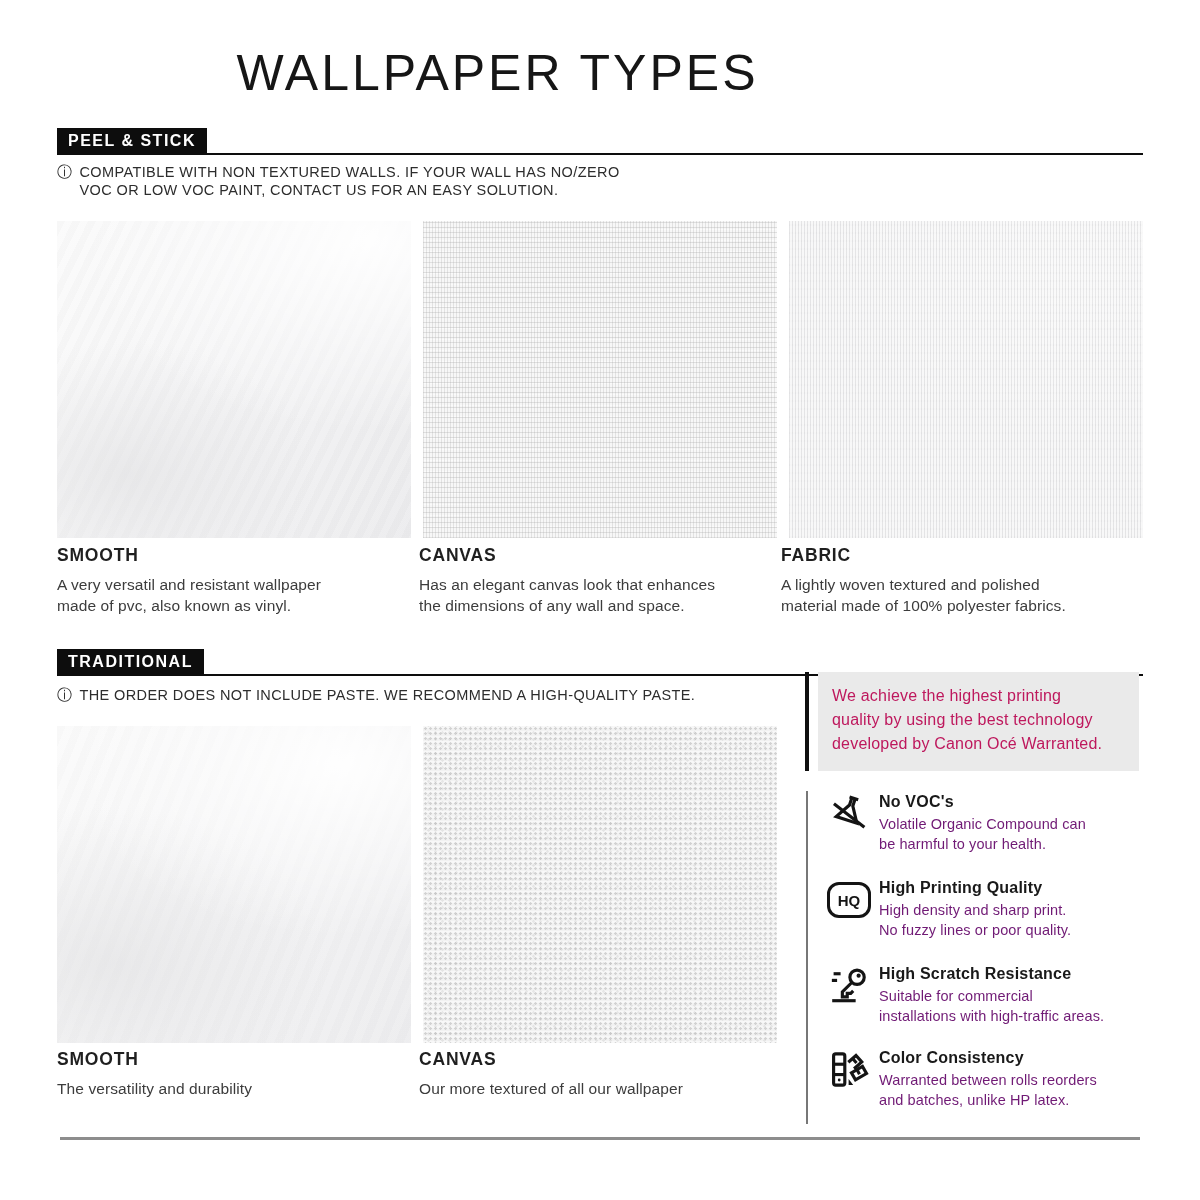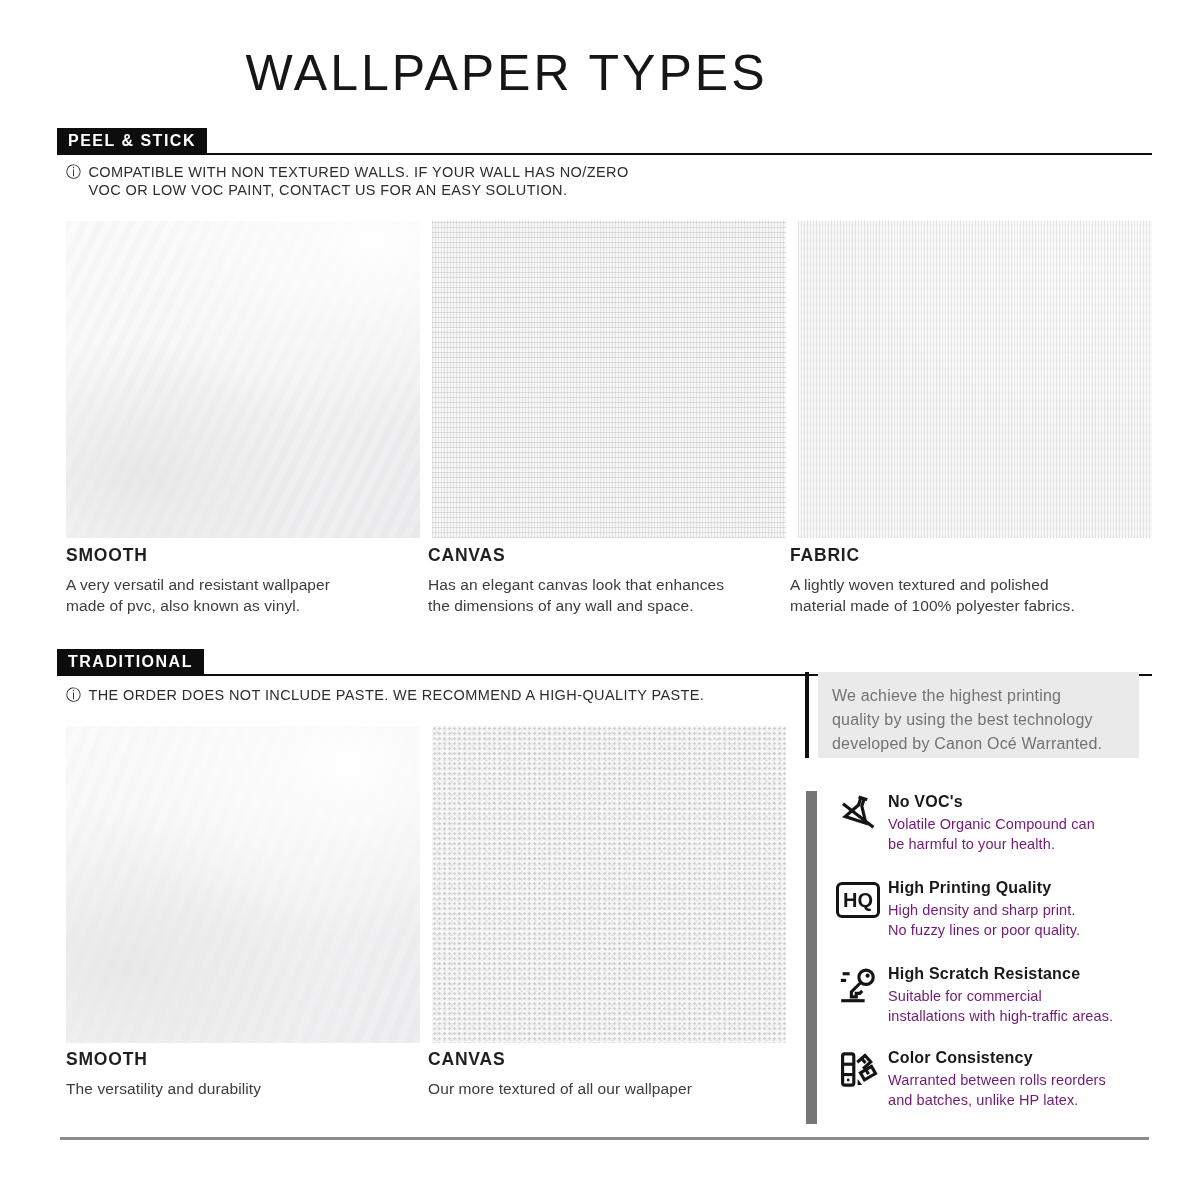--- a/index.html
+++ b/index.html
@@ -1,20 +1,20 @@
 <!DOCTYPE html>
 <html><head>
 <meta charset="utf-8">
 <style>
   html,body{margin:0;padding:0;}
   body{
     width:1200px;height:1200px;background:#ffffff;position:relative;overflow:hidden;
     font-family:"Liberation Sans", sans-serif;color:#1c1c1c;
   }
-  .abs{position:absolute;padding-left:9px;}
+  .abs{position:absolute;}
 
   
   .page-title{
     left:0; top:44px; width:995px; text-align:center;
     font-size:50px; font-weight:400; letter-spacing:3px; color:#161616;
   }
 
   
   .section-header{ left:57px; width:1086px; height:25px; border-bottom:2.5px solid #0d0d0d; }
   .section-chip{
@@ -74,30 +74,30 @@
   .caption-cell{ width:354px; }
   .swatch-name{ font-size:17.5px; font-weight:600; letter-spacing:.8px; color:#1f1f1f; margin-bottom:9px; }
   .swatch-desc{ font-size:15.5px; color:#3c3c3c; line-height:20.5px; letter-spacing:.1px; }
 
   
   .quote-box{
     left:805px; top:672px; width:334px; box-sizing:border-box;
     border-left:4.5px solid #0f0f0f; padding-left:9px;
   }
   .quote-inner{
-    background:#eaeaea; padding:12px 14px 2px 14px;
-    font-size:16px; line-height:24px; color:#737373; letter-spacing:.2px;
+    background:#eaeaea; padding:12px 14px 15px 14px;
+    font-size:16px; line-height:24px; color:#be185d; letter-spacing:.2px;
   }
   .feature-vline{ left:806px; top:791px; width:2px; height:333px; background:#777777; }
   .feature{ left:827px; display:flex; gap:8px; }
   .feature-icon{ width:44px; height:44px; flex:0 0 44px; display:flex; align-items:flex-start; justify-content:center; }
   .hq-box{
-    width:38px; height:30px; margin-top:3px; border:3px solid #141414; border-radius:6px;
+    width:38px; height:30px; margin-top:3px; border:3px solid #141414; border-radius:12px;
     display:flex; align-items:center; justify-content:center;
-    font-weight:800; font-size:20px; color:#141414; letter-spacing:0;
+    font-weight:800; font-size:15px; color:#141414; letter-spacing:0;
   }
   .feature-title{ font-size:16px; font-weight:700; color:#191919; letter-spacing:.2px; margin-bottom:4px; }
   .feature-desc{ font-size:14.5px; color:#701a75; line-height:19.5px; letter-spacing:.1px; }
 
   .bottom-rule{ left:60px; top:1137px; width:1080px; height:2.5px; background:#8d8d8d; }
 
   svg.icon{ display:block; }
 </style>
 </head>
 <body>

